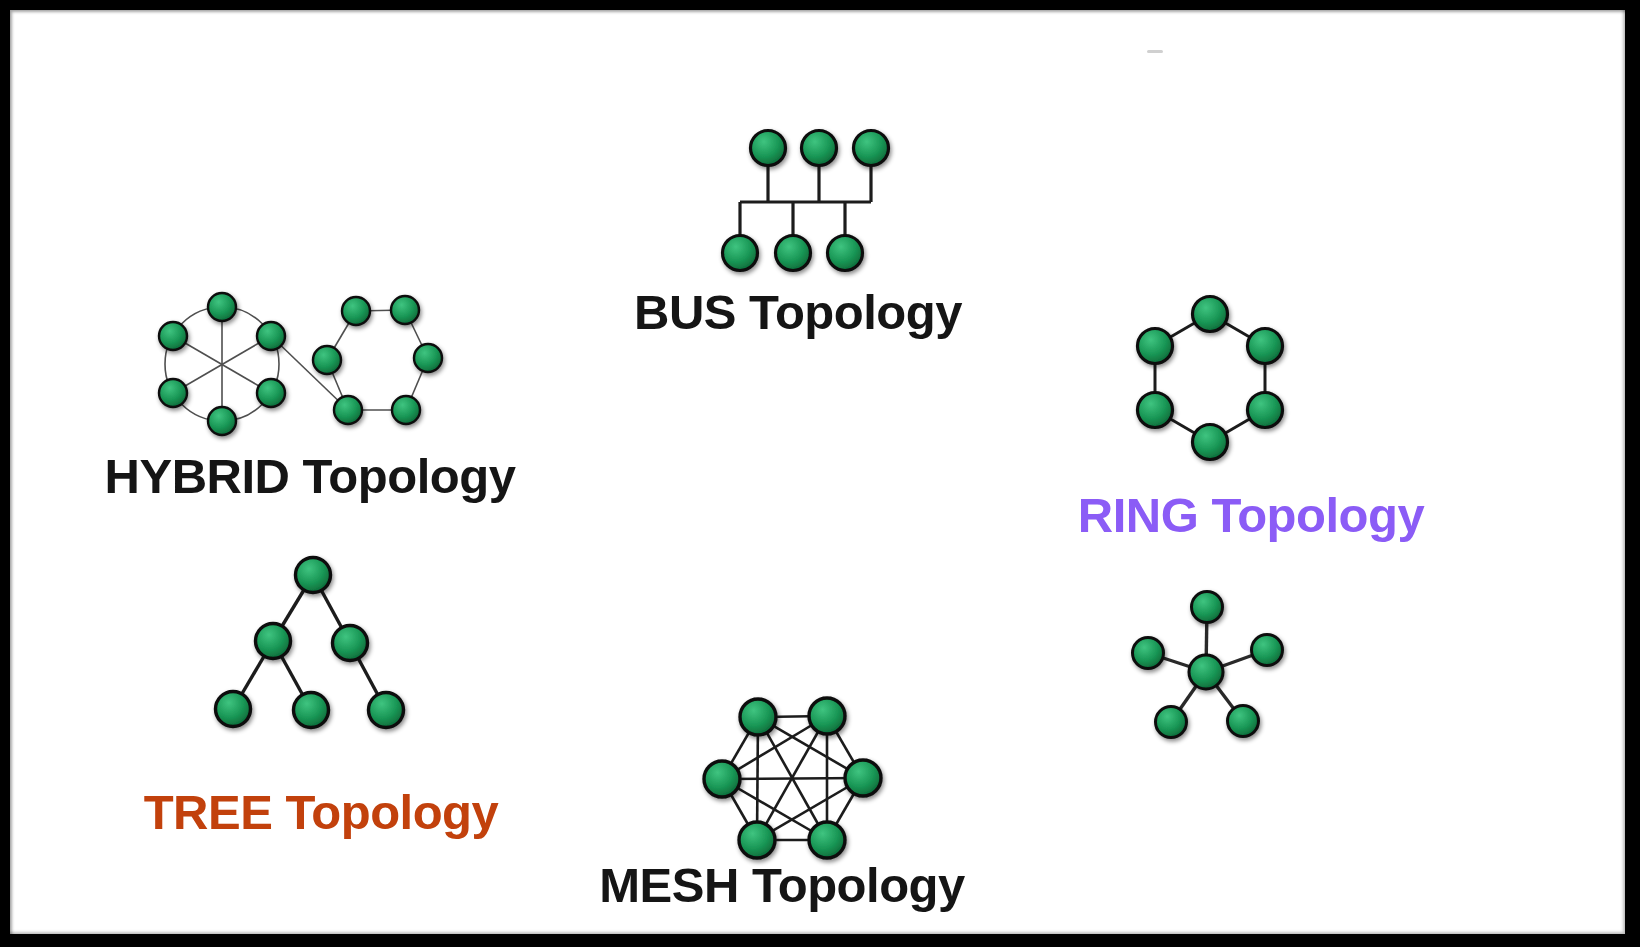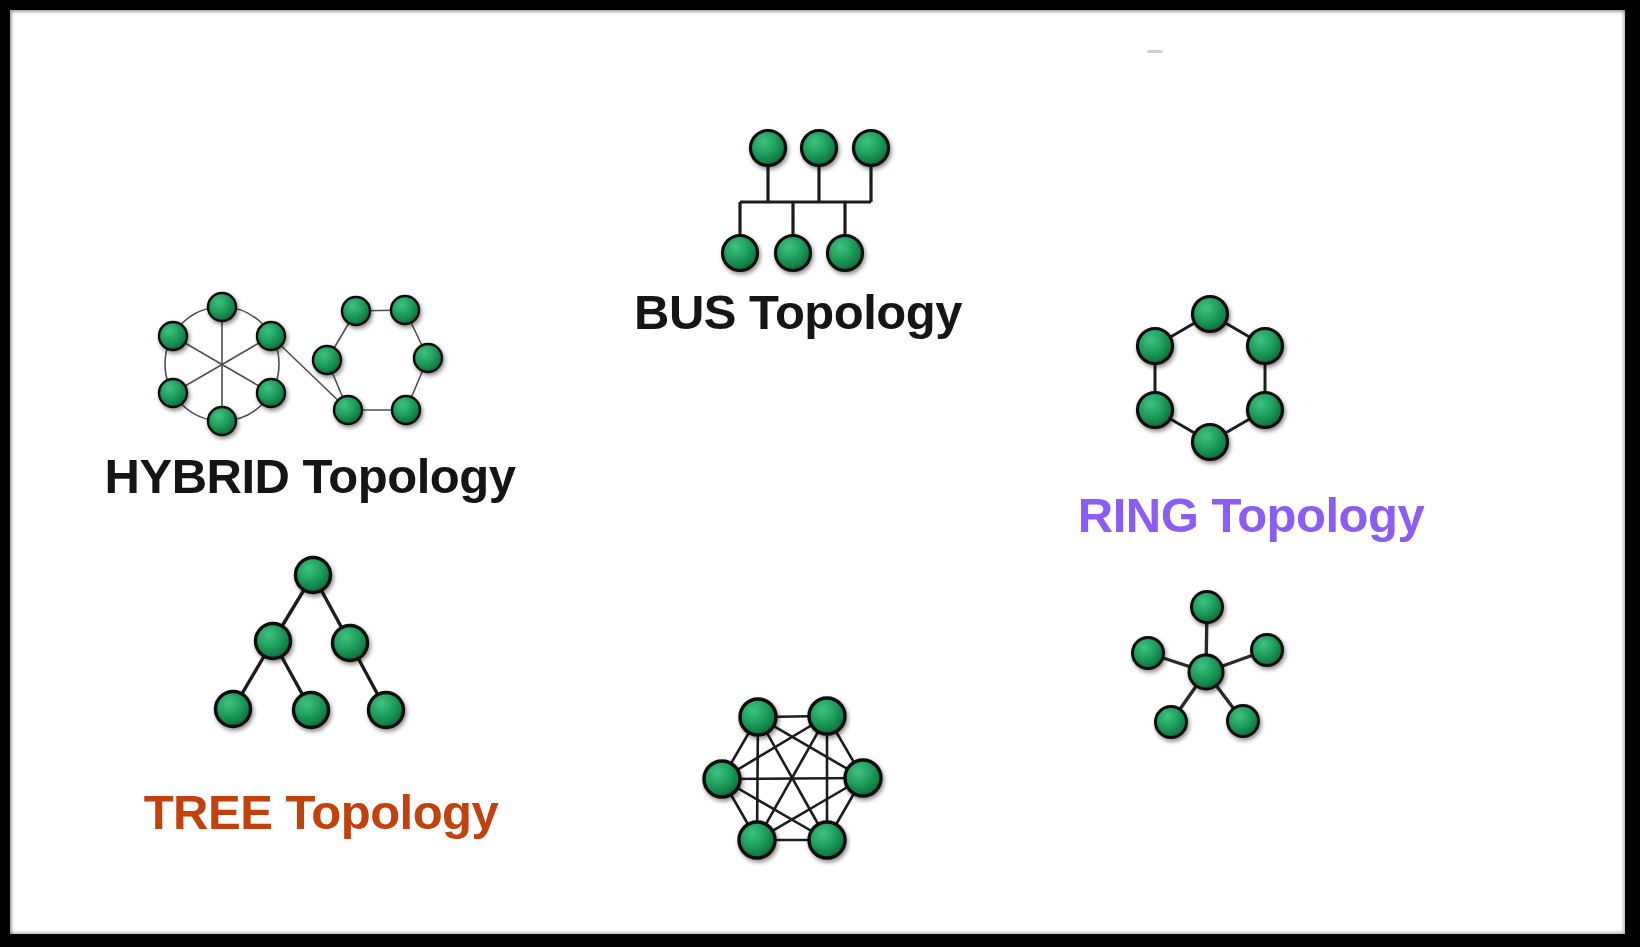--- a/index.html
+++ b/index.html
@@ -140,17 +140,18 @@
         <circle cx="1267" cy="650" r="15.5" fill="url(#ng)" stroke="#0d0d0d" stroke-width="3" filter="url(#nsh)"></circle>
         <circle cx="1171" cy="722" r="15.5" fill="url(#ng)" stroke="#0d0d0d" stroke-width="3" filter="url(#nsh)"></circle>
         <circle cx="1243" cy="721" r="15.5" fill="url(#ng)" stroke="#0d0d0d" stroke-width="3" filter="url(#nsh)"></circle>
       </g>
     </svg>
 
   <div class="label" style="left: 310px; top: 452px; color: rgb(21, 21, 21);">HYBRID Topology</div>
   <div class="label" style="left: 798px; top: 288px; color: rgb(21, 21, 21);">BUS Topology</div>
   <div class="label" style="left: 1251px; top: 491px; color: #8b5cf6;">RING Topology</div>
   <div class="label" style="left: 310px; top: 788px; color: #c2410c; margin-left: 11px;">TREE Topology</div>
+  <div class="label" style="left: 782px; top: 861px; color: rgb(21, 21, 21);">MESH Topology</div>
 
   <div class="artifact-mark" style="left: 1147px; top: 50px; width: 16px; height: 3px; background: rgb(208, 208, 208);"></div>
 </div>
 
 <div class="frame-border" style="border-color: rgb(0, 0, 0);"></div>
 
 </body></html>

